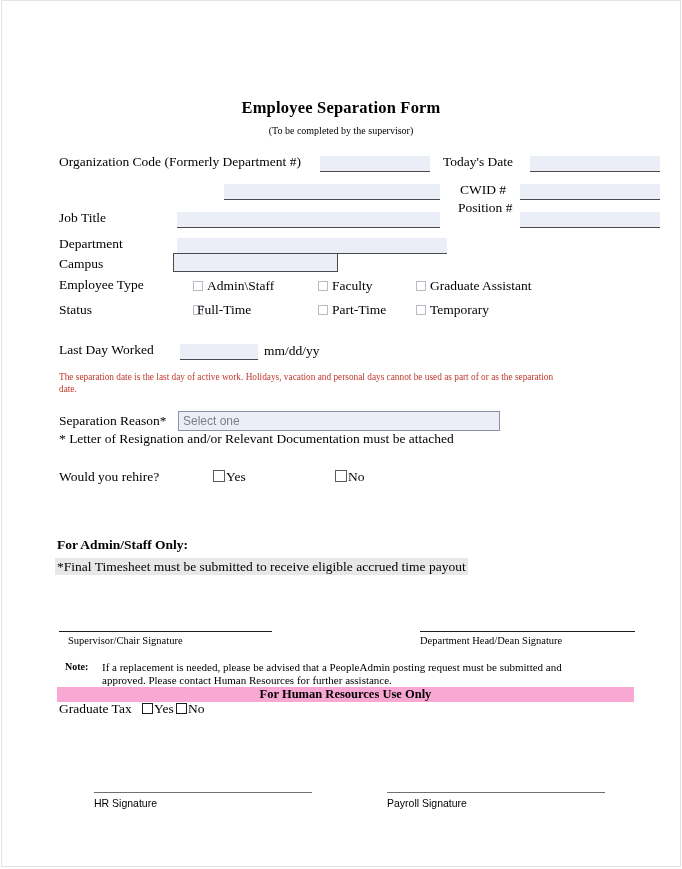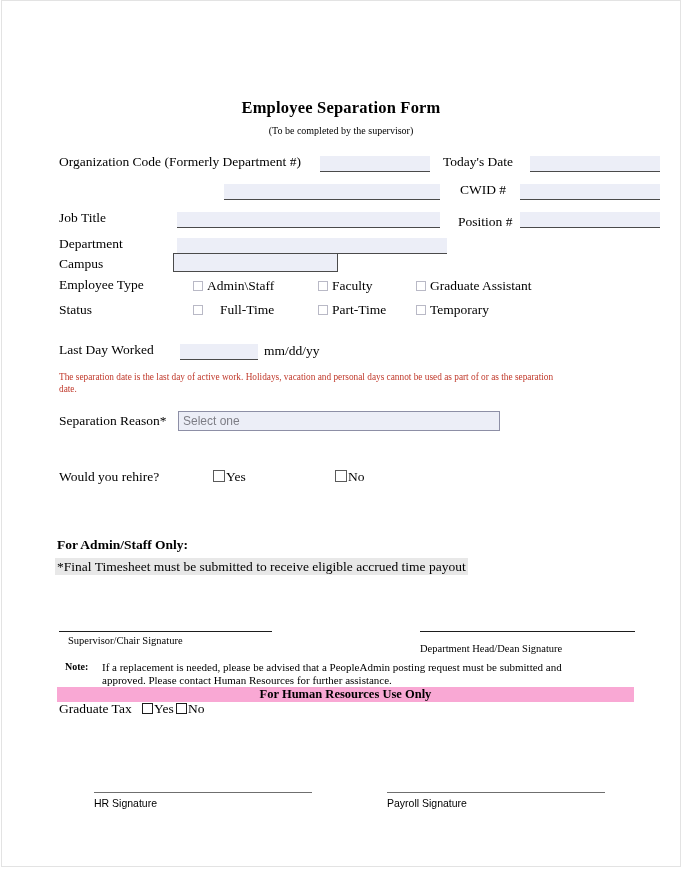--- a/index.html
+++ b/index.html
@@ -177,21 +177,21 @@
   <div class="fld" style="left:528px; top:155px; width:130px;"></div>
 
   <div class="fld" style="left:222px; top:183px; width:216px;"></div>
 
   <div class="lbl" style="left:458px; top:181px;">CWID #</div>
   <div class="fld" style="left:518px; top:183px; width:140px;"></div>
 
   <div class="lbl" style="left:57px; top:209px;">Job Title</div>
   <div class="fld" style="left:175px; top:211px; width:263px;"></div>
 
-  <div class="lbl" style="left:456px; top:213px;">Position #</div>
+  <div class="lbl" style="left:456px; top:199px;">Position #</div>
   <div class="fld" style="left:518px; top:211px; width:140px;"></div>
 
   <div class="lbl" style="left:57px; top:235px;">Department</div>
   <div class="fld" style="left:175px; top:237px; width:270px;"></div>
 
   <div class="lbl" style="left:57px; top:255px;">Campus</div>
   <div class="fld-box" style="left:171px; top:252px; width:165px;"></div>
 
   <div class="lbl" style="left:57px; top:276px;">Employee Type</div>
 
@@ -200,53 +200,54 @@
 
   <div class="cbx" style="left:316px; top:280px;"></div>
   <div class="lbl" style="left:330px; top:277px;">Faculty</div>
 
   <div class="cbx" style="left:414px; top:280px;"></div>
   <div class="lbl" style="left:428px; top:277px;">Graduate Assistant</div>
 
   <div class="lbl" style="left:57px; top:301px;">Status</div>
 
   <div class="cbx" style="left:191px; top:304px;"></div>
-  <div class="lbl" style="left:218px; top:301px;">Full-Time</div>
+  <div class="lbl" style="left:195px; top:301px;">Full-Time</div>
 
   <div class="cbx" style="left:316px; top:304px;"></div>
   <div class="lbl" style="left:330px; top:301px;">Part-Time</div>
 
   <div class="cbx" style="left:414px; top:304px;"></div>
   <div class="lbl" style="left:428px; top:301px;">Temporary</div>
 
   <div class="lbl" style="left:57px; top:341px;">Last Day Worked</div>
   <div class="fld" style="left:178px; top:343px; width:78px;"></div>
   <div class="lbl" style="left:262px; top:342px;">mm/dd/yy</div>
 
   <div class="warn" style="left:57px; top:371px; width:505px;">The separation date is the last day of active work. Holidays, vacation and personal days cannot be used as part of or as the separation date.</div>
 
   <div class="lbl" style="left:57px; top:412px;">Separation Reason*</div>
   <div class="fld-box-sel" style="left:176px; top:410px; width:322px;">Select one</div>
+  <div class="lbl" style="left:57px; top:430px;">* Letter of Resignation and/or Relevant Documentation must be attached</div>
 
   <div class="lbl" style="left:57px; top:468px;">Would you rehire?</div>
 
   <div class="cbx-lg" style="left:211px; top:469px;"></div>
   <div class="lbl" style="left:224px; top:468px;">Yes</div>
 
   <div class="cbx-lg" style="left:333px; top:469px;"></div>
   <div class="lbl" style="left:346px; top:468px;">No</div>
 
   <div class="lbl bold" style="left:55px; top:536px;">For Admin/Staff Only:</div>
   <div class="hl" style="left:53px; top:557px;">*Final Timesheet must be submitted to receive eligible accrued time payout</div>
 
   <div class="sigline" style="left:57px; top:630px; width:213px;"></div>
   <div class="sigcap" style="left:66px; top:634px;">Supervisor/Chair Signature</div>
 
   <div class="sigline" style="left:418px; top:630px; width:215px;"></div>
-  <div class="sigcap" style="left:418px; top:634px;margin-top:8px;">Department Head/Dean Signature</div>
+  <div class="sigcap" style="left:418px; top:634px;">Department Head/Dean Signature</div>
 
   <div class="note-lbl" style="left:63px; top:660px;">Note:</div>
   <div class="note-txt" style="left:100px; top:660px;">If a replacement is needed, please be advised that a PeopleAdmin posting request must be submitted and</div>
   <div class="note-txt" style="left:100px; top:673px;">approved. Please contact Human Resources for further assistance.</div>
 
   <div class="band" style="left:55px; top:686px; width:577px;">For Human Resources Use Only</div>
 
   <div class="lbl" style="left:57px; top:700px;">Graduate Tax</div>
 
   <div class="cbx-hr" style="left:140px; top:702px;"></div>

